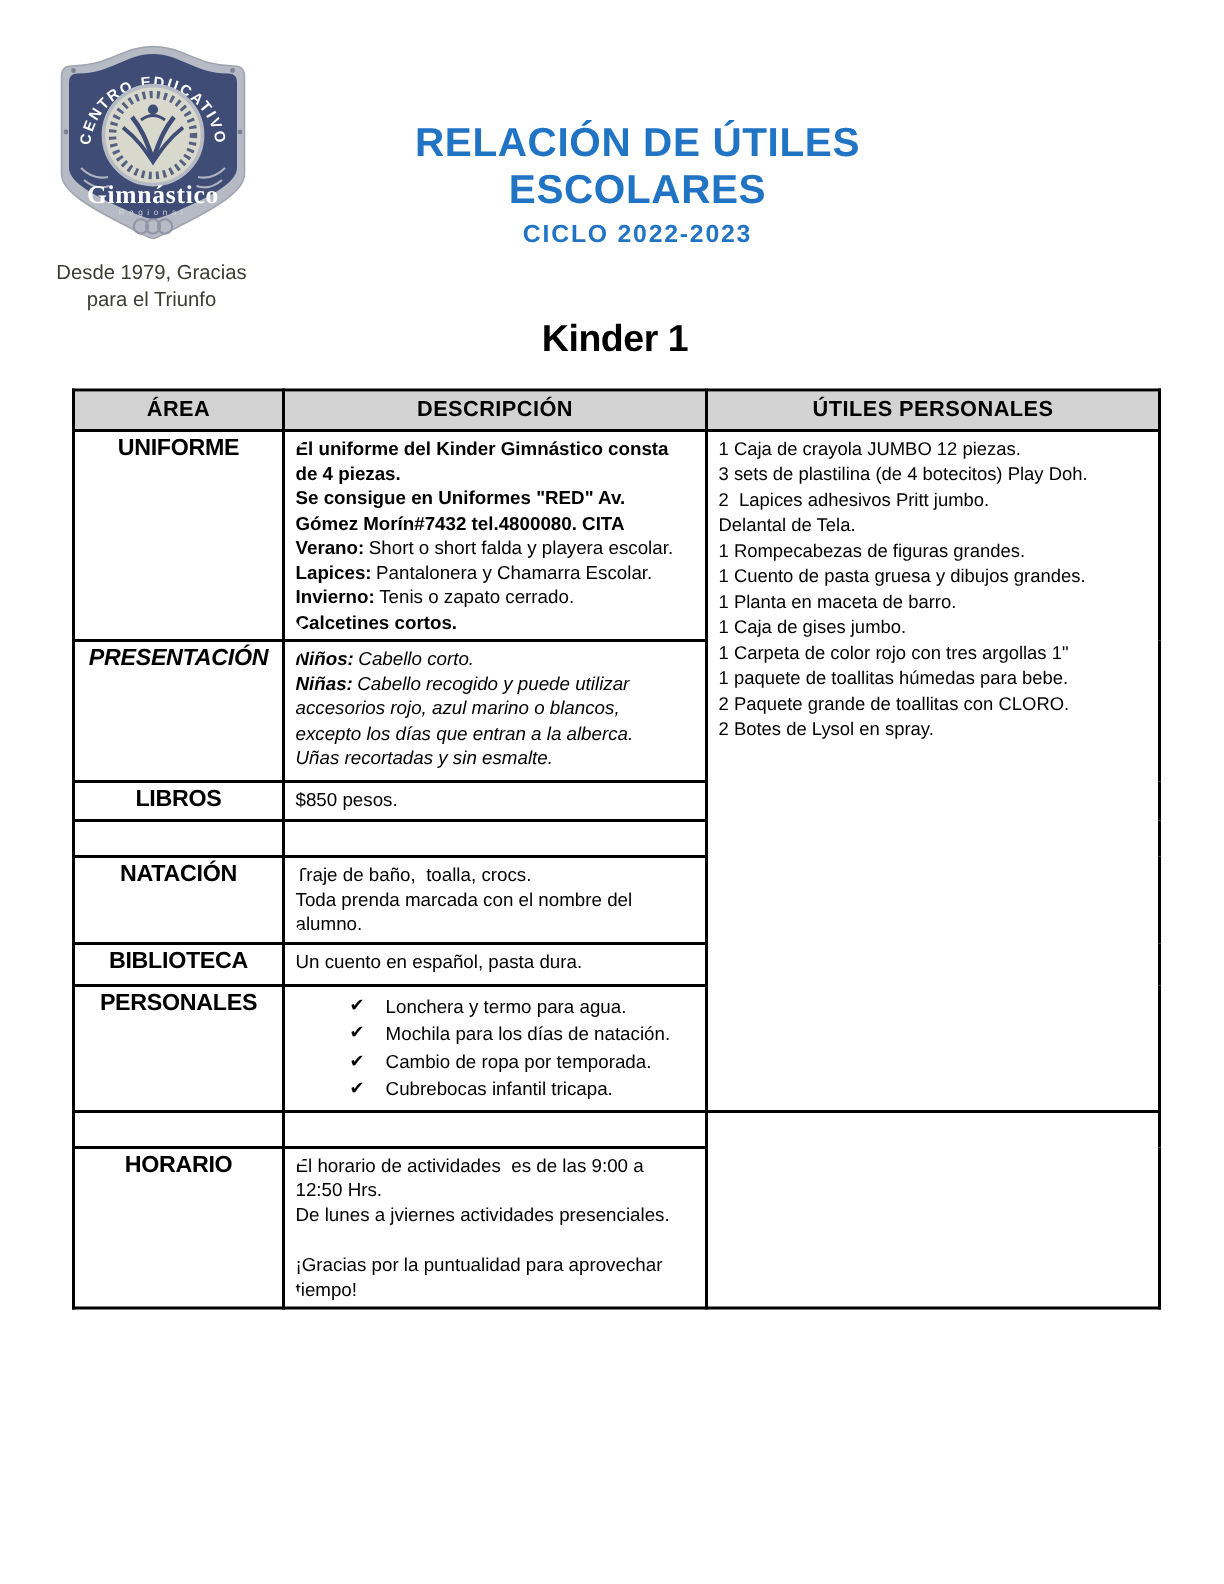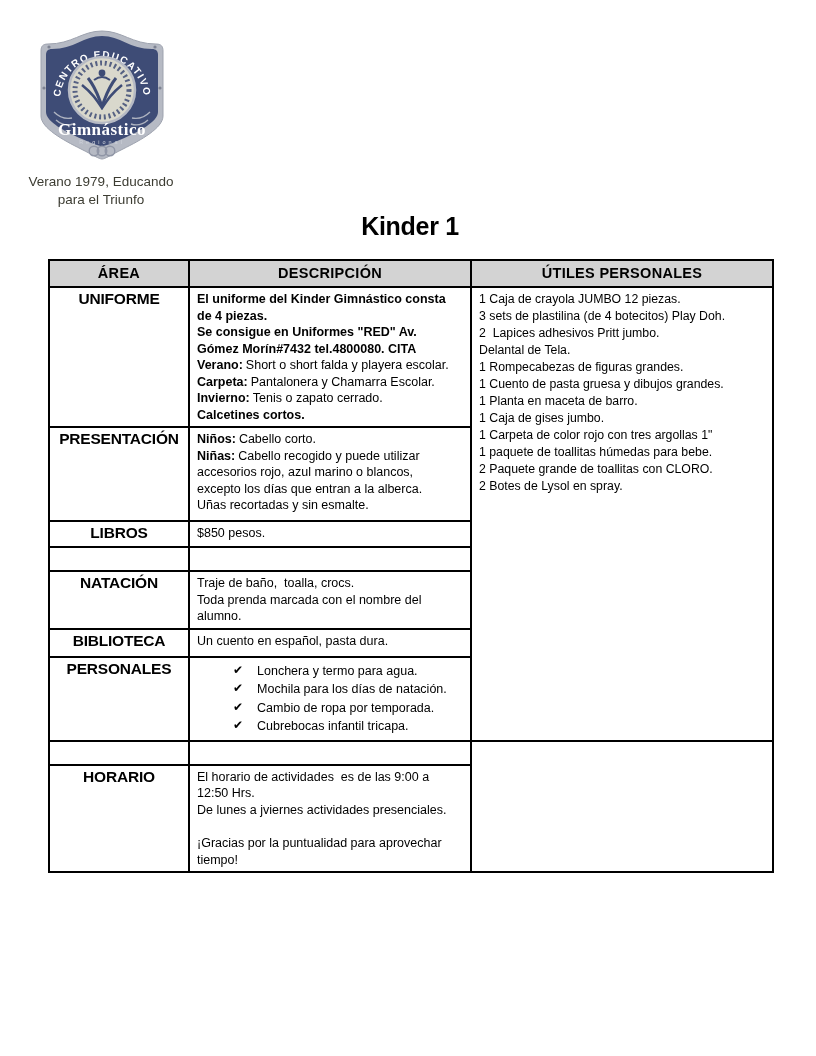--- a/index.html
+++ b/index.html
@@ -37,33 +37,33 @@
     border:2px solid #000; vertical-align:top; overflow:hidden;
   }
   .doc-table th {
     background:#d3d3d3; font-size:14.5px; font-weight:bold;
     text-align:center; padding:4px 6px; letter-spacing:0.3px; height:27px;
   }
   td.area-cell {
     font-weight:bold; font-size:15.5px; text-align:center;
     padding-top:2px; letter-spacing:-0.2px;border-radius:13px;
   }
-  td.desc-cell { font-size:12.5px; line-height:1.32; padding:3px 10px 3px 7px; }
+  td.desc-cell { font-size:12.5px; line-height:1.32; padding:3px 10px 3px 7px;border-radius:30px; }
   td.desc-cell .line { white-space:pre-wrap; }
   td.desc-cell b { margin-right:3px; }
   td.utiles-cell { font-size:12.3px; line-height:1.38; padding:3px 4px 16px 7px; }
   td.utiles-cell .uitem { white-space:pre-wrap; }
 
   .chk-item { display:flex; gap:14px; padding-left:36px; margin:2px 0; }
   .chk-item .check { font-size:12px; line-height:1.3; }
   .gap-before { margin-top:17px; }
 
   tr.r-head   { height:27px; }
   tr.r-unif   { height:122px; }
-  tr.r-pres   { height:94px; }
+  tr.r-pres   { height:94px;font-style:italic; }
   tr.r-libr   { height:26px; }
   tr.r-emp1   { height:24px; }
   tr.r-nata   { height:37px; }
   tr.r-bibl   { height:28px; }
   tr.r-pers   { height:80px; }
   tr.r-emp2   { height:24px; }
   tr.r-hora   { height:72px; }
 </style>
 </head>
 <body>
@@ -112,24 +112,28 @@
 
       <g stroke="#9096a6" fill="none" stroke-width="1.4">
         <circle cx="56" cy="123" r="4.8"></circle>
         <circle cx="64" cy="123" r="4.8"></circle>
         <circle cx="72" cy="123" r="4.8"></circle>
       </g>
     </svg>
   </div>
 
   <div class="tagline">
-    <div>Verano 1979, Educando</div>
+    <div>Desde 1979, Gracias</div>
     <div>para el Triunfo</div>
   </div>
 
+  <div class="title-block">
+    <div class="doc-title">RELACIÓN DE ÚTILES ESCOLARES</div>
+    <div class="doc-subtitle">CICLO 2022-2023</div>
+  </div>
 
   <div class="grade-title">Kinder 1</div>
 
   <table class="doc-table">
     <colgroup>
       <col style="width:140px">
         <col style="width:282px">
         <col style="width:302px">
     </colgroup>
     <tbody>
@@ -138,21 +142,21 @@
         <th>DESCRIPCIÓN</th>
         <th>ÚTILES PERSONALES</th>
       </tr>
 
       <tr class="r-unif">
         <td class="area-cell">UNIFORME</td>
         <td class="desc-cell">
           <div class="line"><b>El uniforme del Kinder Gimnástico consta de 4 piezas.</b></div>
           <div class="line"><b>Se consigue en Uniformes "RED" Av. Gómez Morín#7432 tel.4800080. CITA</b></div>
           <div class="line"><b>Verano:</b><span>Short o short falda y playera escolar.</span></div>
-          <div class="line"><b>Carpeta:</b><span>Pantalonera y Chamarra Escolar.</span></div>
+          <div class="line"><b>Lapices:</b><span>Pantalonera y Chamarra Escolar.</span></div>
           <div class="line"><b>Invierno:</b><span>Tenis o zapato cerrado.</span></div>
           <div class="line"><b>Calcetines cortos.</b></div>
         </td>
         <td class="utiles-cell" rowspan="7">
           <div class="uitem">1 Caja de crayola JUMBO 12 piezas.</div>
           <div class="uitem">3 sets de plastilina (de 4 botecitos) Play Doh.</div>
           <div class="uitem">2  Lapices adhesivos Pritt jumbo.</div>
           <div class="uitem">Delantal de Tela.</div>
           <div class="uitem">1 Rompecabezas de figuras grandes.</div>
           <div class="uitem">1 Cuento de pasta gruesa y dibujos grandes.</div>

